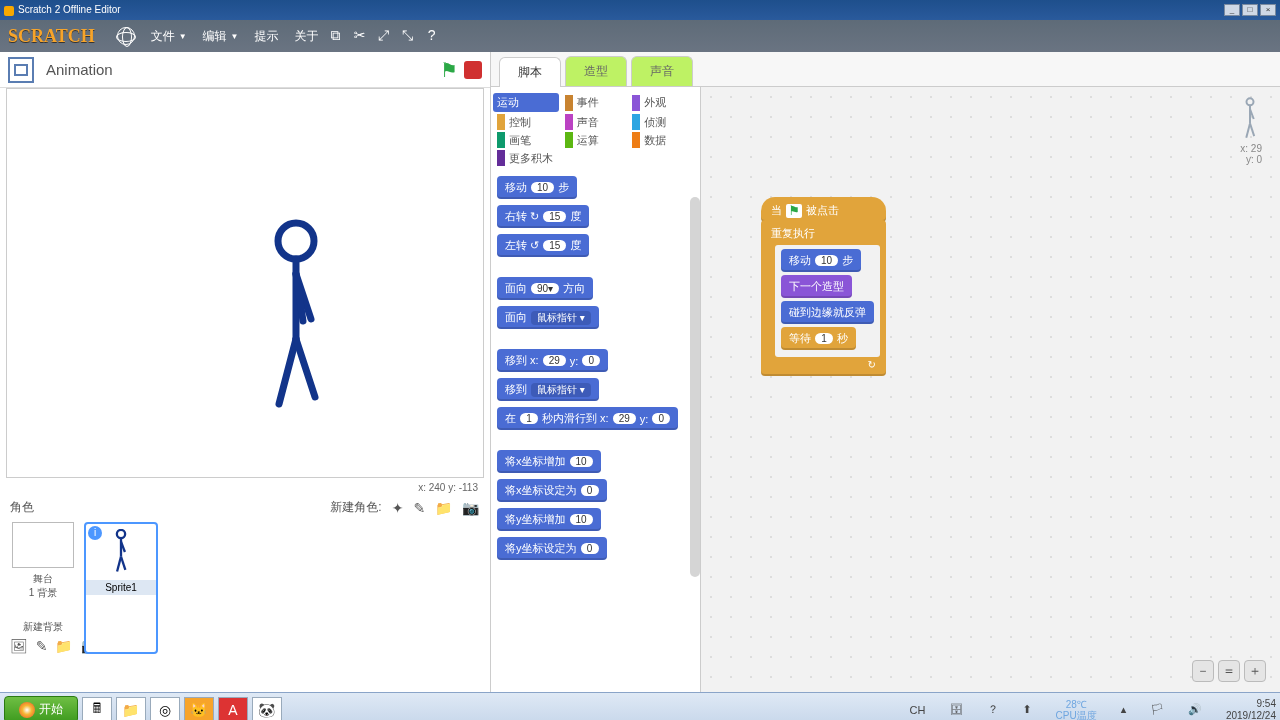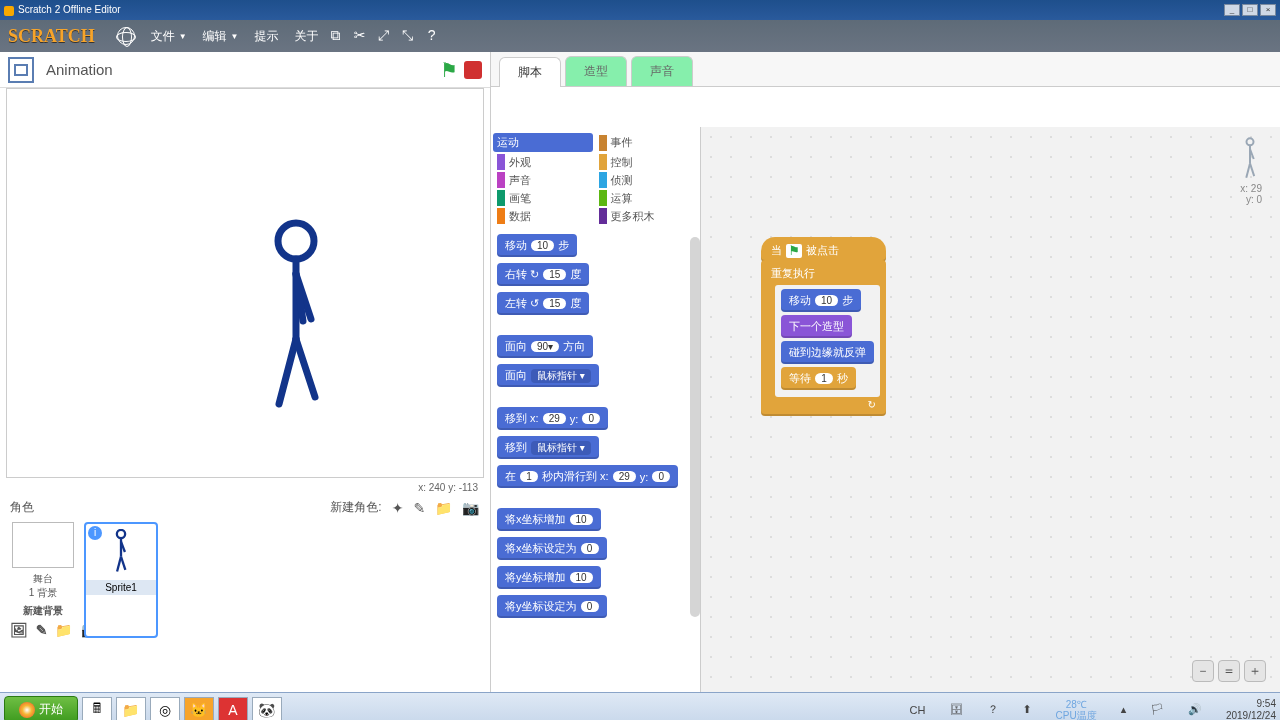--- a/index.html
+++ b/index.html
@@ -41,31 +41,31 @@
 .sprite-head { display:flex; align-items:center; font-size:12px; color:#555; }
 .sprite-head .new-sprite { margin-left:auto; display:flex; gap:10px; align-items:center; }
 .new-sprite .ico { color:#555; font-size:14px; }
 .sprite-row { display:flex; gap:8px; margin-top:6px; }
 .stage-thumb { width:66px; text-align:center; font-size:10px; color:#555; }
 .stage-thumb .box { width:62px; height:46px; background:#fff; border:1px solid #bbb; margin:0 auto 4px; }
 .sprite-thumb { width:74px; border:2px solid #4c97ff; border-radius:4px; text-align:center; position:relative; background:#fff; }
 .sprite-thumb .mini { height:56px; display:flex; align-items:center; justify-content:center; }
 .sprite-thumb .label { font-size:10px; background:#dde7f3; padding:2px 0; }
 .sprite-thumb .info-i { position:absolute; top:2px; left:2px; width:14px; height:14px; background:#4c97ff; color:#fff; border-radius:50%; font-size:10px; line-height:14px; }
-.new-bg { font-size:10px; color:#555; margin-top:4px;font-weight:bold; }
+.new-bg { font-size:10px; color:#555; margin-top:20px; }
 .new-bg .icons { display:flex; gap:8px; margin-top:4px; font-size:14px; color:#555; }
 
-.right-pane { flex:1; display:flex; flex-direction:column; border-left:1px solid #ccc;gap:40px; }
+.right-pane { flex:1; display:flex; flex-direction:column; border-left:1px solid #ccc; }
 .tabs { display:flex; gap:0; padding:4px 8px 0; background:#f7f7f7; border-bottom:1px solid #ccc; }
-.tab { padding:6px 18px; font-size:12px; color:#666; border:1px solid #ccc; border-bottom:none; border-radius:6px 6px 0 0; background:#86efac; margin-right:4px; }
+.tab { padding:6px 18px; font-size:12px; color:#666; border:1px solid #ccc; border-bottom:none; border-radius:6px 6px 0 0; background:#bef264; margin-right:4px; }
 .tab.active { background:#fff; color:#333; position:relative; top:1px; }
 
 .mid-split { display:flex; flex:1; }
 .palette { width:210px; border-right:1px solid #ccc; padding:6px; position:relative; }
-.cat-grid { display:grid; grid-template-columns:1fr 1fr; gap:2px 6px; margin-bottom:10px; }
+.cat-grid { display:grid; grid-template-columns:1fr 1fr 1fr; gap:2px 6px; margin-bottom:10px; }
 .cat { display:flex; align-items:center; font-size:11px; color:#555; cursor:pointer; }
 .cat .sw { width:8px; height:16px; margin-right:4px; }
 .cat.sel { background:#4a6cd4; color:#fff; border-radius:3px; padding:2px 4px; margin-left:-4px; }
 
 .block { background:#4a6cd4; color:#fff; font-size:11px; padding:4px 8px; border-radius:4px; margin-bottom:6px; display:inline-flex; align-items:center; gap:4px; box-shadow:inset 0 -2px 0 rgba(0,0,0,.15); white-space:nowrap; }
 .pill { background:#fff; color:#333; border-radius:10px; padding:0 6px; font-size:10px; min-width:18px; text-align:center; display:inline-block; }
 .dd-pill { background:#3d5bb8; color:#fff; border-radius:4px; padding:0 6px; font-size:10px; }
 .block-row { display:block; }
 .palette .scrollbar { position:absolute; right:0; top:110px; width:10px; height:380px; background:#d5d5d5; border-radius:5px; }
 

